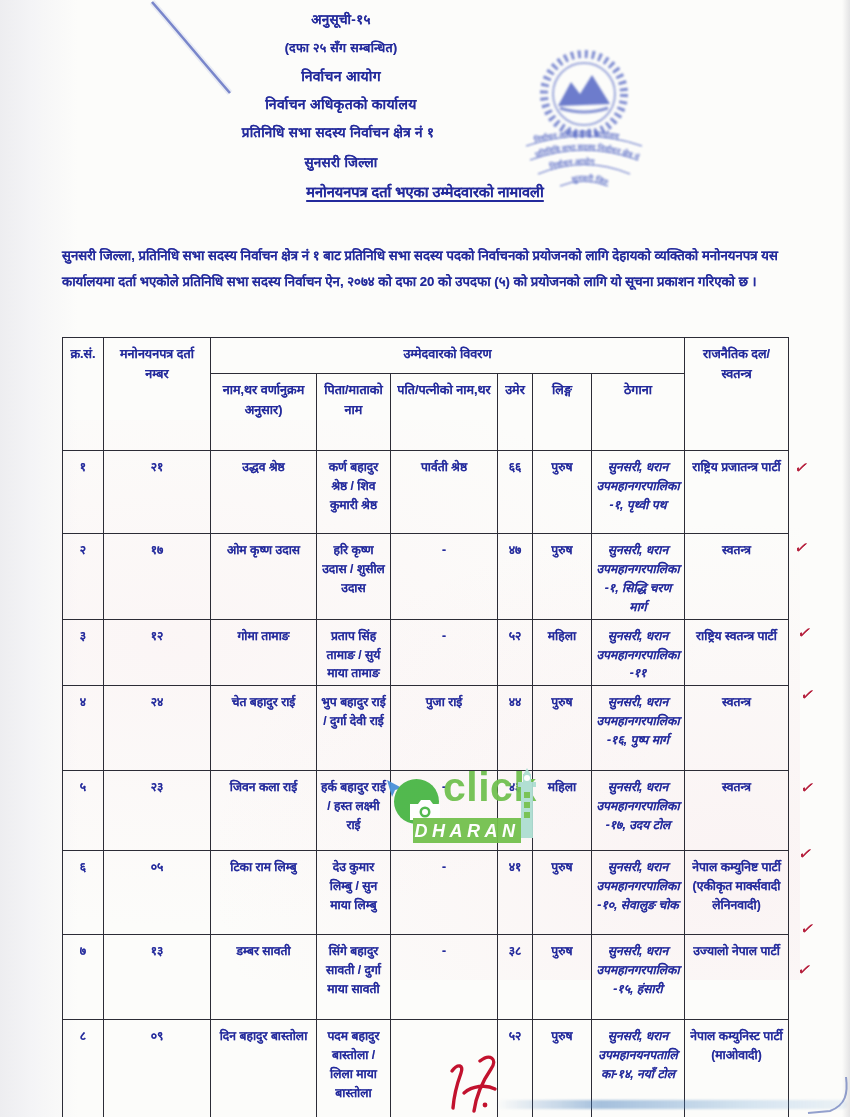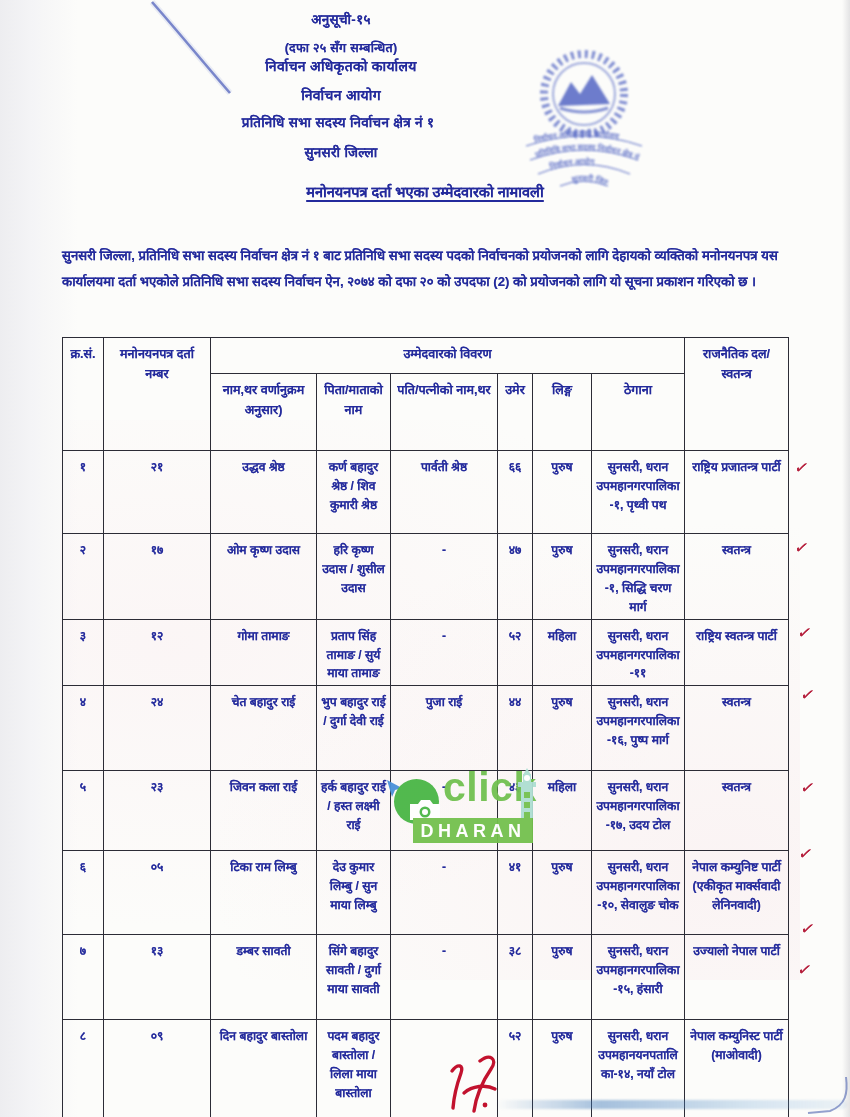--- a/index.html
+++ b/index.html
@@ -22,21 +22,21 @@
   .tint-pink {
     position:absolute; left:60px; top:420px; width:740px; height:560px;
     background:radial-gradient(ellipse at 15% 40%, rgba(245,200,215,0.12), rgba(255,255,255,0) 60%),
                radial-gradient(ellipse at 90% 80%, rgba(240,190,205,0.14), rgba(255,255,255,0) 55%);
     pointer-events:none;
   }
   
   .doc-header { position:absolute; top:10px; left:0; width:682px; text-align:center; font-weight:bold; }
   .hl { letter-spacing:0.3px; text-shadow:0 0 0.6px rgba(35,42,156,0.6); }
   .hl1 { font-size:13.5px; margin:0 0 11px 0; }
-  .hl2 { font-size:12.5px; margin:0 0 0 0; }
+  .hl2 { font-size:12.5px; margin:0 0 10px 0; }
   .hl3 { font-size:14px;   margin:0 0 9px 0; }
   .hl4 { font-size:14px;   margin:0 0 10px 0; }
   .hl5 { font-size:13.5px; margin:0 6px 12px 0; }
   .hl6 { font-size:13.5px; margin:0 0 12px 0; }
   .doc-title {
     position:absolute; top:181px; left:0; width:850px; text-align:center;
     font-size:14.5px; font-weight:bold;
     text-decoration:underline; text-underline-offset:3px; text-decoration-thickness:1.5px;
     text-shadow:0 0 0.6px rgba(35,42,156,0.7);
   }
@@ -53,37 +53,37 @@
   }
   table.cand th, table.cand td {
     border:1.6px solid #2c2c36;
     vertical-align:top; text-align:center;
     font-size:12.2px; font-weight:bold; color:#232a9c;
     line-height:1.55; padding:7px 3px 2px 3px;
     overflow:hidden; word-break:break-word; overflow-wrap:anywhere;
     text-shadow:0 0 0.5px rgba(35,42,156,0.5);
   }
   table.cand th { font-size:12.6px; }
-  td.col-address { text-align:left; padding-left:7px; padding-right:4px; }
+  td.col-address { text-align:left; padding-left:7px; padding-right:4px;font-style:italic; }
   th.h-span { padding-top:8px; }
   
   .seal { position:absolute; left:508px; top:42px; width:150px; height:155px; opacity:0.88; }
   
   .wm { position:absolute; left:386px; top:770px; width:158px; height:75px; opacity:0.95; }
   .wm-circle { position:absolute; left:8px; top:9px; width:45px; height:45px; border-radius:50%; background:#49b646; }
   .wm-cam { position:absolute; left:14px; top:19px; }
   .wm-click {
     position:absolute; left:57px; top:-6px; font-size:41px; font-weight:bold;
     color:#71c150; letter-spacing:0.5px; font-family:"Liberation Sans",sans-serif;
   }
   .wm-tower { position:absolute; left:126px; top:-2px; }
   .wm-banner {
-    position:absolute; left:27px; top:48px; width:120px; height:25px;
+    position:absolute; left:27px; top:48px; width:108px; height:25px;
     background:#74c14e; color:#ffffff; font-size:18px; font-weight:bold;
-    letter-spacing:4.5px; text-align:center; line-height:26px;
+    letter-spacing:4.5px; text-align:center; line-height:26px;font-style:italic;
   }
   .wm-arrow { position:absolute; left:-2px; top:8px; }
   
   .chk {
     position:absolute; color:#b51f3c; font-size:16px; font-weight:bold;
     transform:rotate(6deg) skewX(-8deg); text-shadow:0 0 0.5px #b51f3c;
   }
   .sig { position:absolute; left:438px; top:1053px; }
   .smudge {
     position:absolute; left:495px; top:1100px; width:352px; height:9px; border-radius:5px;
@@ -103,22 +103,22 @@
   <div class="tint-pink"></div>
 
   <svg class="fold" width="120" height="110">
     <path d="M22,2 C45,28 78,68 100,93" stroke="#3c4db2" stroke-width="2.6" fill="none" opacity="0.7"></path>
     <path d="M22,2 C45,28 78,68 100,93" stroke="#8ea0d8" stroke-width="6" fill="none" opacity="0.18"></path>
   </svg>
 
   <div class="doc-header">
     <div class="hl hl1">अनुसूची-१५</div>
     <div class="hl hl2">(दफा २५ सँग सम्बन्धित)</div>
+    <div class="hl hl3">निर्वाचन आयोग</div>
     <div class="hl hl4">निर्वाचन अधिकृतको कार्यालय</div>
-    <div class="hl hl3">निर्वाचन आयोग</div>
     <div class="hl hl5">प्रतिनिधि सभा सदस्य निर्वाचन क्षेत्र नं १</div>
     <div class="hl hl6">सुनसरी जिल्ला</div>
   </div>
   <div class="doc-title">मनोनयनपत्र दर्ता भएका उम्मेदवारको नामावली</div>
 
   <svg class="seal" viewBox="0 0 150 155">
     <defs>
         <filter id="sblur">
           <feGaussianBlur stdDeviation="0.9"></feGaussianBlur>
         </filter>
@@ -134,21 +134,21 @@
       <path id="arc4" d="M52,144 Q76,134 100,144"></path>
     </g>
     <g fill="#3d52bc" opacity="0.85" font-size="8" font-weight="bold" filter="url(#sblur)">
       <text><textPath href="#arc1" startOffset="8%" class="seal-arc-text">निर्वाचन अधिकृतको कार्यालय</textPath></text>
       <text><textPath href="#arc2" startOffset="6%" class="seal-arc-text">प्रतिनिधि सभा सदस्य निर्वाचन क्षेत्र नं १</textPath></text>
       <text><textPath href="#arc3" startOffset="14%" class="seal-arc-text">निर्वाचन आयोग</textPath></text>
       <text><textPath href="#arc4" startOffset="26%" class="seal-arc-text">सुनसरी जिल्ला</textPath></text>
     </g>
   </svg>
 
-  <div class="intro">सुनसरी जिल्ला, प्रतिनिधि सभा सदस्य निर्वाचन क्षेत्र नं १ बाट प्रतिनिधि सभा सदस्य पदको निर्वाचनको प्रयोजनको लागि देहायको व्यक्तिको मनोनयनपत्र यस कार्यालयमा दर्ता भएकोले प्रतिनिधि सभा सदस्य निर्वाचन ऐन, २०७४ को दफा २० को उपदफा (2) को प्रयोजनको लागि यो सूचना प्रकाशन गरिएको छ ।</div>
+  <div class="intro">सुनसरी जिल्ला, प्रतिनिधि सभा सदस्य निर्वाचन क्षेत्र नं १ बाट प्रतिनिधि सभा सदस्य पदको निर्वाचनको प्रयोजनको लागि देहायको व्यक्तिको मनोनयनपत्र यस कार्यालयमा दर्ता भएकोले प्रतिनिधि सभा सदस्य निर्वाचन ऐन, २०७४ को दफा 20 को उपदफा (५) को प्रयोजनको लागि यो सूचना प्रकाशन गरिएको छ ।</div>
 
   <table class="cand">
     <colgroup>
       <col style="width:41px">
         <col style="width:107px">
         <col style="width:106px">
       <col style="width:74px">
         <col style="width:107px">
         <col style="width:35px">
       <col style="width:59px">

